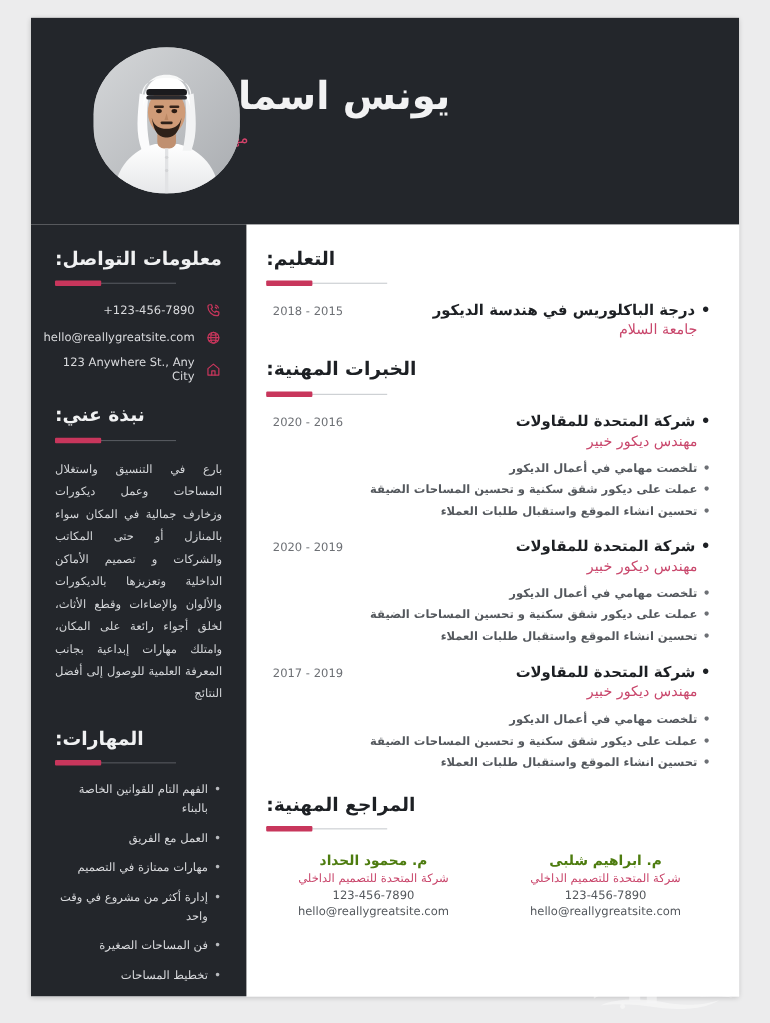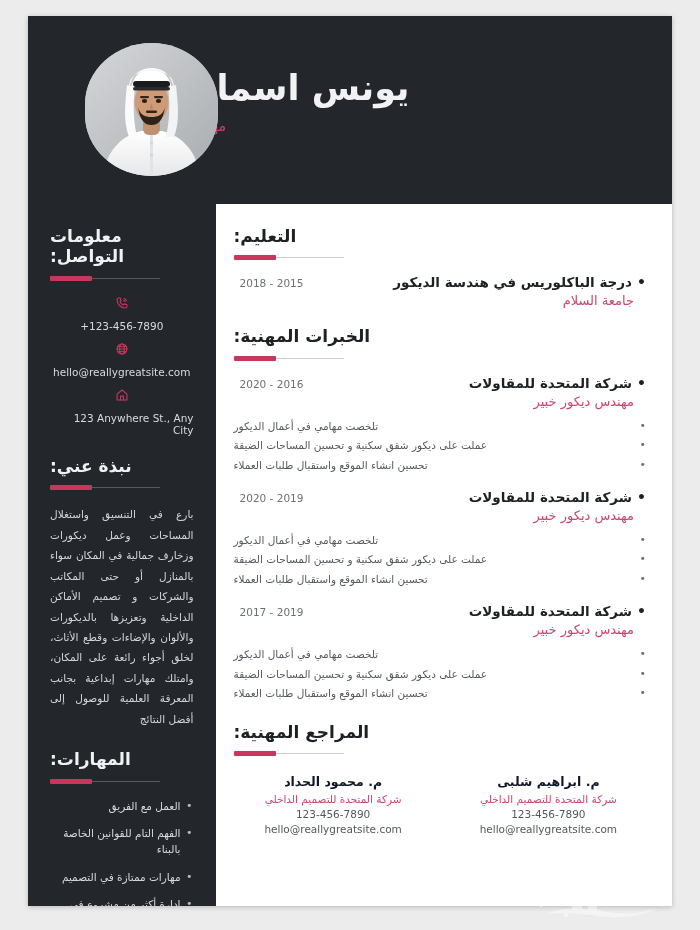--- a/index.html
+++ b/index.html
@@ -181,23 +181,24 @@
   }
   .entry-bullets {
     margin: 8px 0 0 0;
     padding: 0;
     list-style: none;
   }
   .entry-bullets li {
     font-size: 10.5px;
     color: #55595e;
     line-height: 1.85;
-    text-align: left;
+    text-align: right;
     padding-right: 14px;
     position: relative;
+    font-weight: bold;
   }
   .entry-bullets li::before {
     content: "•";
     position: absolute;
     right: 2px;
     top: -1px;
     color: #6d7075;
     font-size: 11px;
   }
 
@@ -205,39 +206,39 @@
   .refs {
     display: flex;
     flex-direction: row;
     gap: 16px;
     margin-top: 18px;
   }
   .ref { flex: 1 1 0; text-align: center; }
   .ref-name {
     font-size: 12.5px;
     font-weight: bold;
-    color: #0f172a;
+    color: #4d7c0f;
   }
   .ref-company {
     margin-top: 4px;
     font-size: 10.5px;
     color: #c9476c;
   }
   .ref-phone, .ref-mail {
     margin-top: 3px;
     font-size: 10.5px;
     color: #54585d;
     direction: ltr;
   }
 
   
   .contact-list { margin-top: 14px; }
   .contact-row {
     display: flex;
-    flex-direction: column;
+    flex-direction: row;
     align-items: center;
     justify-content: flex-start;
     gap: 9px;
     margin-bottom: 9px;
   }
   .contact-ico {
     flex: 0 0 16px;
     width: 16px; height: 16px;
     color: #c8365c;
     display: flex; align-items: center; justify-content: center;
@@ -512,22 +513,22 @@
           <div class="about-text">بارع في التنسيق واستغلال المساحات وعمل ديكورات وزخارف جمالية في المكان سواء بالمنازل أو حتى المكاتب والشركات و تصميم الأماكن الداخلية وتعزيزها بالديكورات والألوان والإضاءات وقطع الأثاث، لخلق أجواء رائعة على المكان، وامتلك مهارات إبداعية بجانب المعرفة العلمية للوصول إلى أفضل النتائج</div>
         </div>
 
         <div class="sec-side">
           <div class="sec-head">المهارات:</div>
           <div class="rule">
             <span class="thin"></span>
               <span class="thick"></span>
           </div>
           <ul class="side-bullets">
+            <li>الفهم التام للقوانين الخاصة بالبناء</li>
             <li>العمل مع الفريق</li>
-            <li>الفهم التام للقوانين الخاصة بالبناء</li>
             <li>مهارات ممتازة في التصميم</li>
             <li>إدارة أكثر من مشروع في وقت واحد</li>
             <li>فن المساحات الصغيرة</li>
             <li>تخطيط المساحات</li>
           </ul>
         </div>
 
         <div class="sec-side">
           <div class="sec-head">اللغات:</div>
           <div class="rule">

